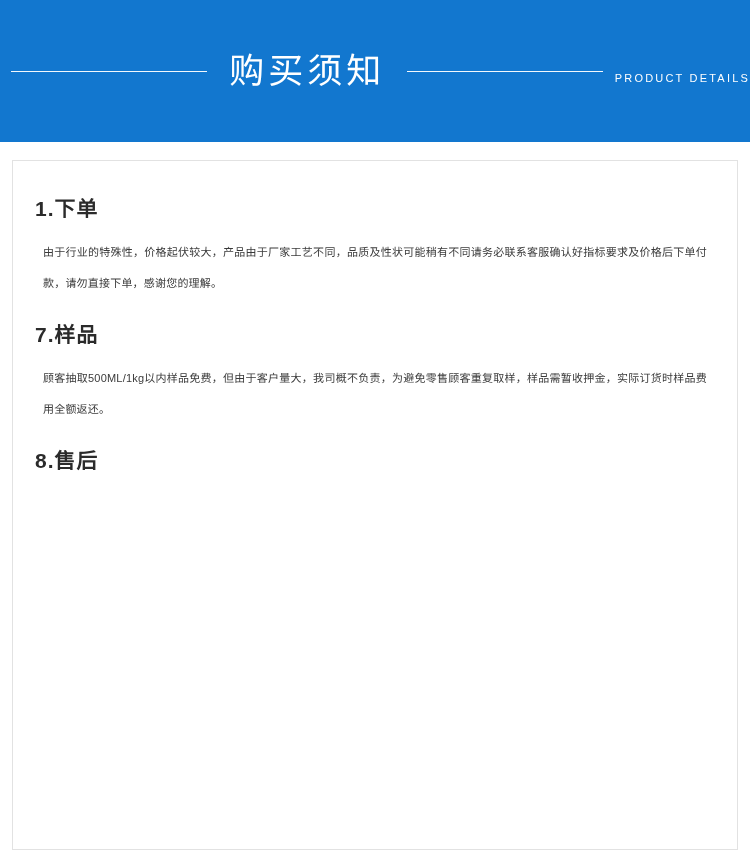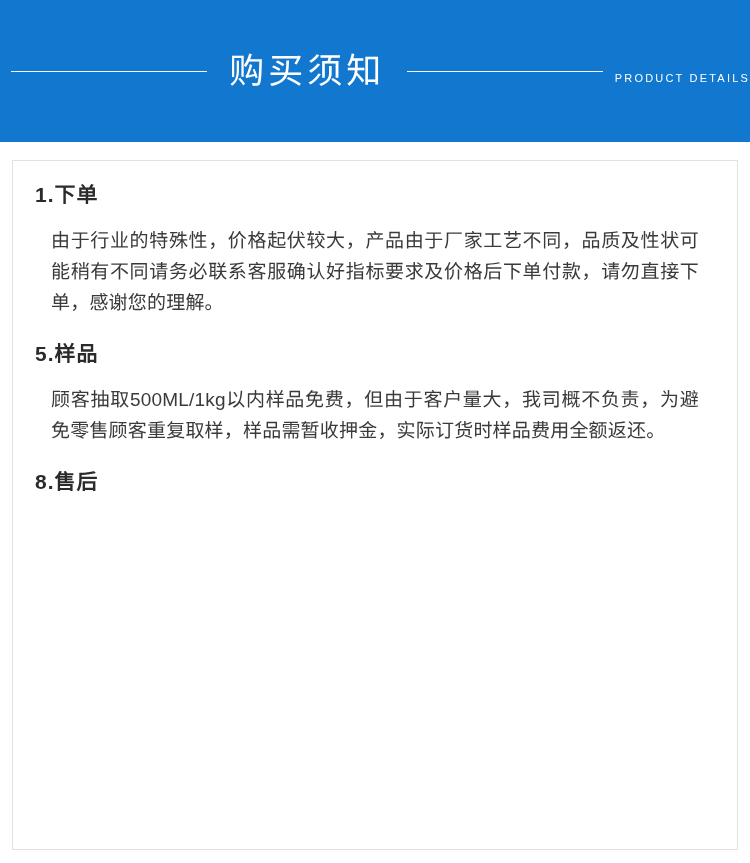--- a/index.html
+++ b/index.html
@@ -62,42 +62,42 @@
   
   .card {
     position: absolute;
     left: 12px;
     top: 160px;
     width: 726px;
     height: 690px;
     background: #ffffff;
     border: 1px solid #e2e2e2;
     box-sizing: border-box;
-    padding: 20px 22px 10px 22px;
+    padding: 34px 22px 10px 22px;
   }
   .section {
     margin-bottom: 6px;
   }
   .section + .section {
     margin-top: 22px;
   }
   .sec-title {
     font-size: 21px;
     font-weight: bold;
     color: #2b2b2b;
     letter-spacing: 1px;
     margin: 0 0 14px 0;
     line-height: 28px;
   }
   .sec-body {
-    font-size: 19px;
+    font-size: 11px;
     color: #3a3a3a;
     line-height: 31px;
     letter-spacing: 0.2px;
-    margin: 16px;
+    margin: 8px;
     text-align: justify;
   }
 </style>
 </head>
 <body>
 
 <div class="page">
 
   <div class="banner">
     <div class="banner-title-row">
@@ -110,21 +110,21 @@
 
   <div class="card">
 
     <div class="section">
       <h2 class="sec-title">1.下单</h2>
       <p class="sec-body">由于行业的特殊性，价格起伏较大，产品由于厂家工艺不同，品质及性状可能稍有不同请务必联系客服确认好指标要求及价格后下单付款，请勿直接下单，感谢您的理解。</p>
     </div>
 
 
     <div class="section">
-      <h2 class="sec-title">5.样品</h2>
+      <h2 class="sec-title">7.样品</h2>
       <p class="sec-body">顾客抽取500ML/1kg以内样品免费，但由于客户量大，我司概不负责，为避免零售顾客重复取样，样品需暂收押金，实际订货时样品费用全额返还。</p>
     </div>
 
     <div class="section">
       <h2 class="sec-title">8.售后</h2>
     </div>
 
   </div>
 </div>
 

